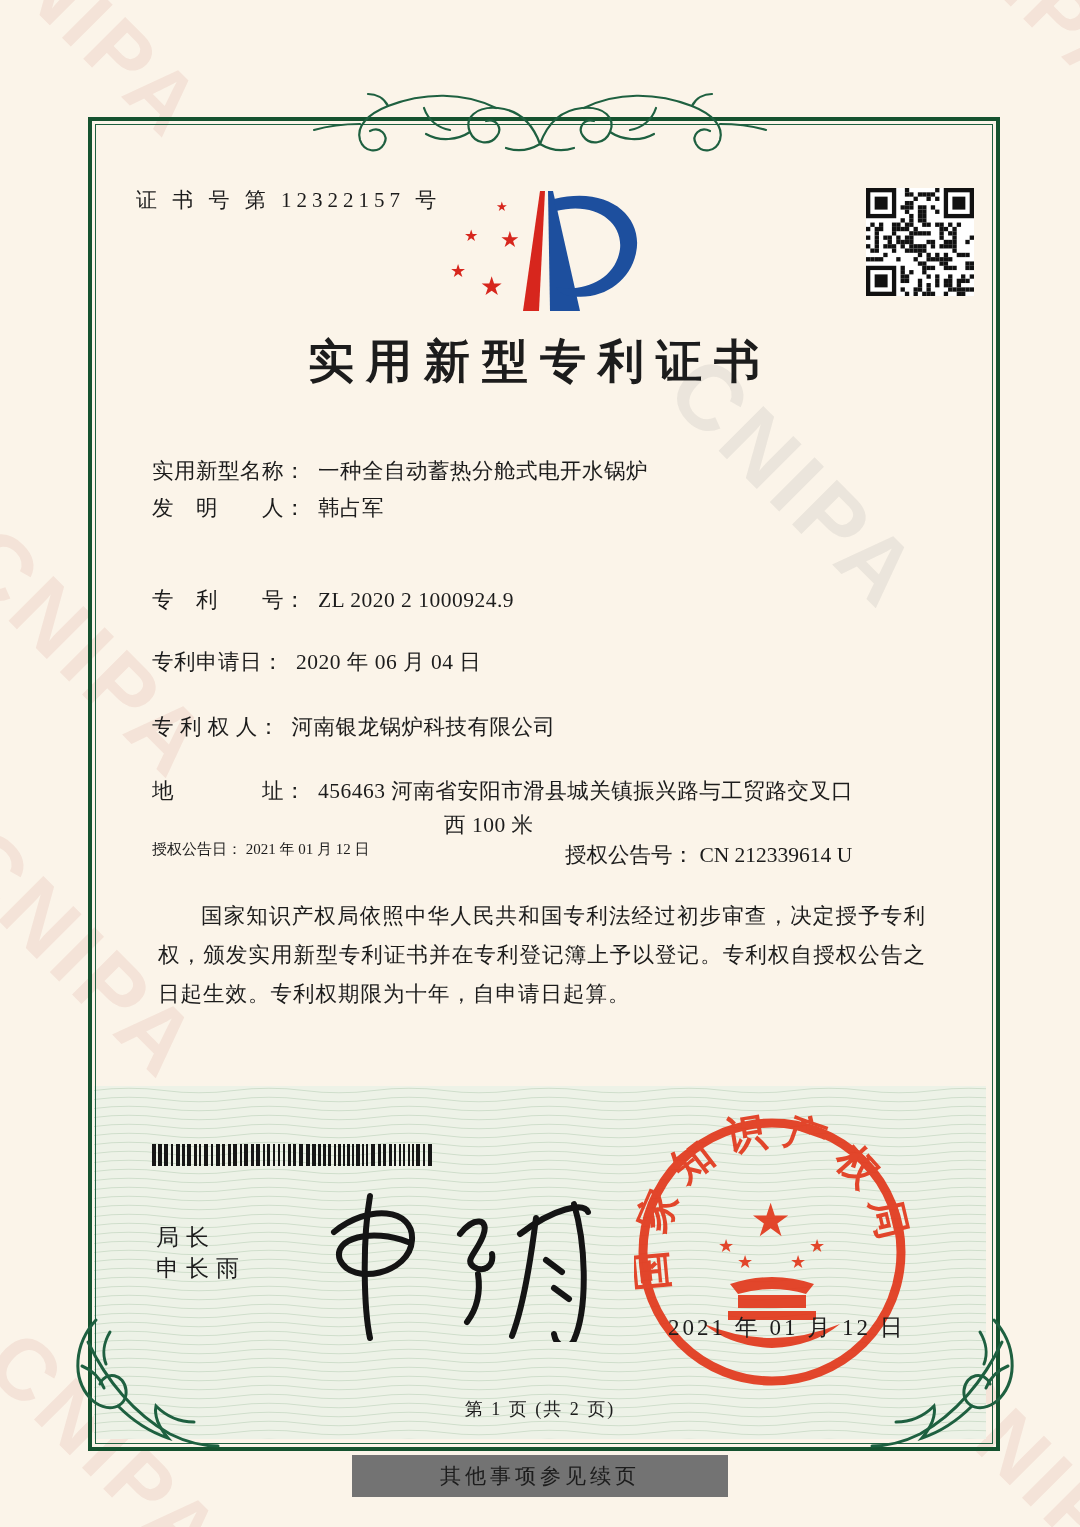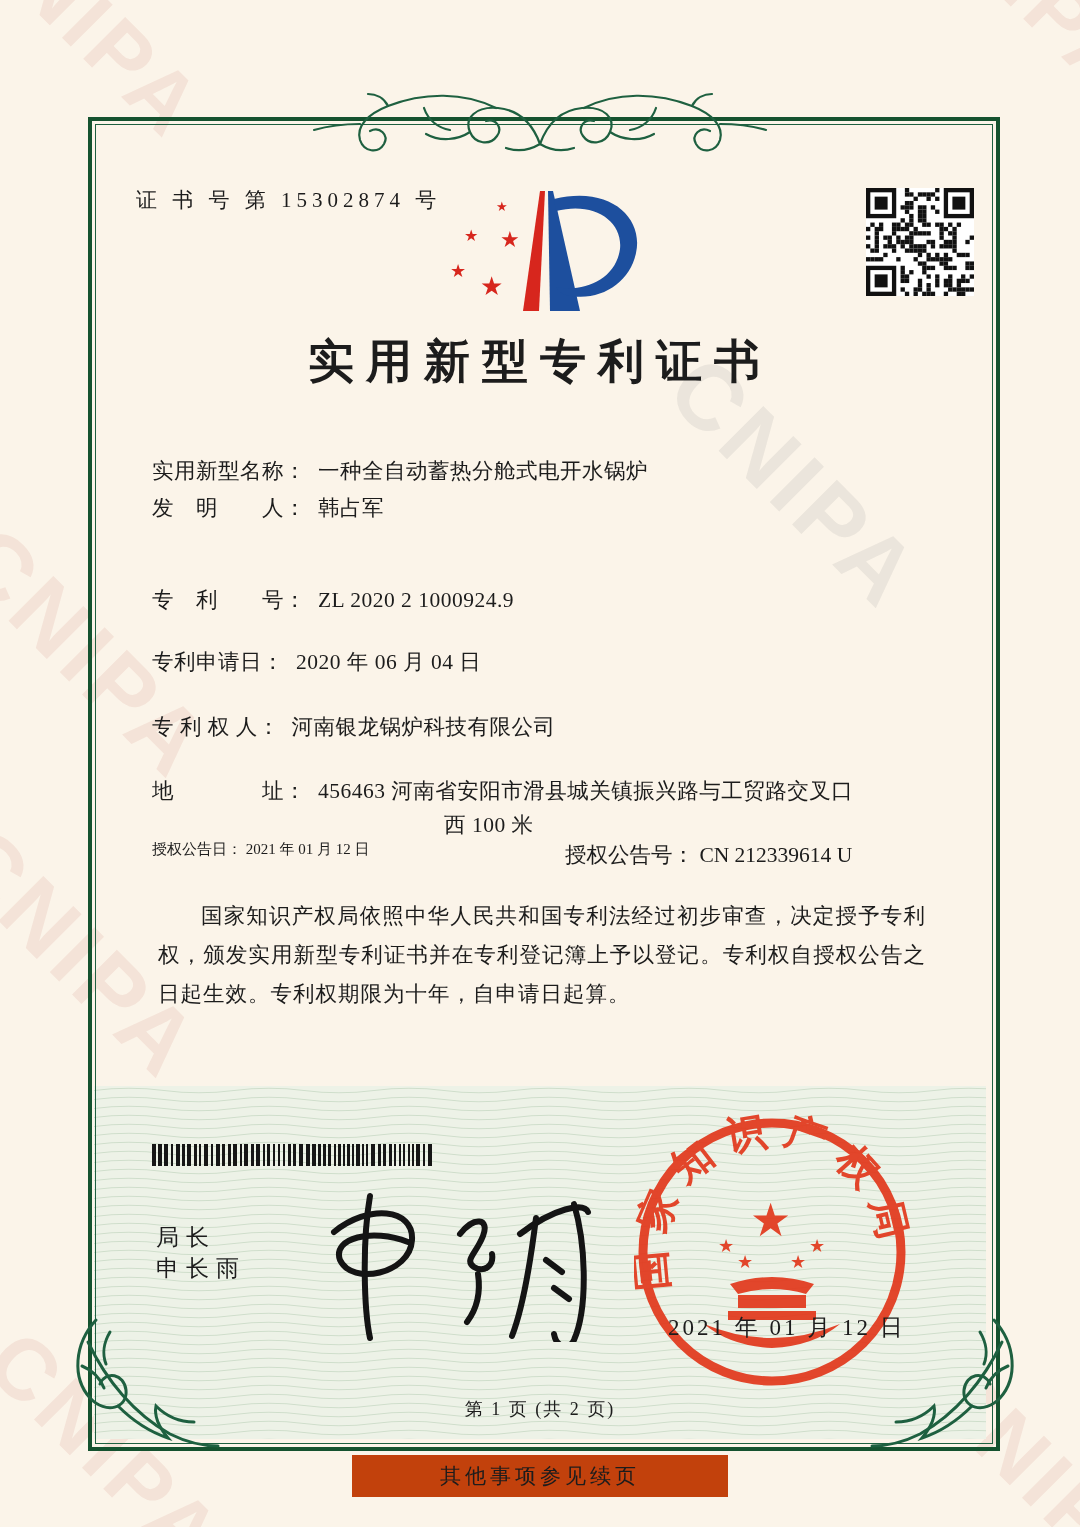--- a/index.html
+++ b/index.html
@@ -46,21 +46,21 @@
   
   .barcode{position:absolute;left:152px;top:1144px;z-index:2;}
   .officer{position:absolute;left:156px;top:1222px;z-index:2;
            font-family:"Liberation Sans","DejaVu Sans",sans-serif;font-size:23px;letter-spacing:7px;}
   .officer div{}
   .sig{position:absolute;left:292px;top:1182px;z-index:3;}
   .seal{position:absolute;left:634px;top:1114px;width:276px;height:276px;z-index:3;opacity:0.93;}
   .sealdate{position:absolute;left:668px;top:1312px;font-size:23px;letter-spacing:3px;z-index:4;}
   .pagefoot{position:absolute;left:0;top:1397px;width:100%;text-align:center;font-size:18px;
             letter-spacing:2px;z-index:2;}
-  .notestrip{position:absolute;left:352px;top:1455px;width:376px;height:42px;background:#c2410c;
+  .notestrip{position:absolute;left:352px;top:1455px;width:376px;height:42px;background:#737373;
              z-index:2;display:flex;align-items:center;justify-content:center;}
   .notestrip span{font-size:21px;letter-spacing:4px;}
   
   .orn{position:absolute;z-index:3;pointer-events:none;}
   .orn-top{left:300px;top:84px;}
   .orn-bl{left:62px;top:1308px;}
   .orn-br{left:868px;top:1308px;transform:scaleX(-1);}
 </style>
 </head>
 <body>
@@ -111,21 +111,21 @@
 <svg class="orn orn-br" width="160" height="150" viewBox="0 0 160 150">
   <g fill="none" stroke="#1e6040" stroke-width="3" stroke-linecap="round">
     <path d="M34 12 C 12 36 10 70 28 90 C 44 107 66 100 64 82 C 62 66 44 62 38 76"></path>
     <path d="M26 34 C 44 72 72 106 108 126 C 124 134 142 138 156 138"></path>
     <path d="M56 98 C 70 112 88 124 106 130 C 96 118 92 108 94 98 C 104 108 118 114 132 114"></path>
     <path d="M20 58 C 30 62 38 70 42 80"></path>
     <path d="M48 24 C 42 34 40 46 44 56"></path>
   </g>
 </svg>
 
-<div class="certno">证 书 号 第 15302874 号</div>
+<div class="certno">证 书 号 第 12322157 号</div>
 
 <svg class="logo" viewBox="0 0 204 136">
   <text x="52" y="28" font-size="13" fill="#d7261d">★</text>
   <text x="20" y="58" font-size="16" fill="#d7261d">★</text>
   <text x="56" y="64" font-size="22" fill="#d7261d">★</text>
   <text x="6" y="94" font-size="18" fill="#d7261d">★</text>
   <text x="36" y="112" font-size="26" fill="#d7261d">★</text>
   <polygon points="96,8 101,8 95,128 79,128" fill="#d7261d"></polygon>
   <polygon points="104,8 109,8 136,128 106,128" fill="#1d4f9e"></polygon>
   <path d="M110 16 C 165 2 200 34 192 70 C 186 100 155 120 122 112 C 118 111 114 108 112 104 C 140 110 172 96 176 66 C 179 38 150 18 112 28 Z" fill="#1d4f9e"></path>

